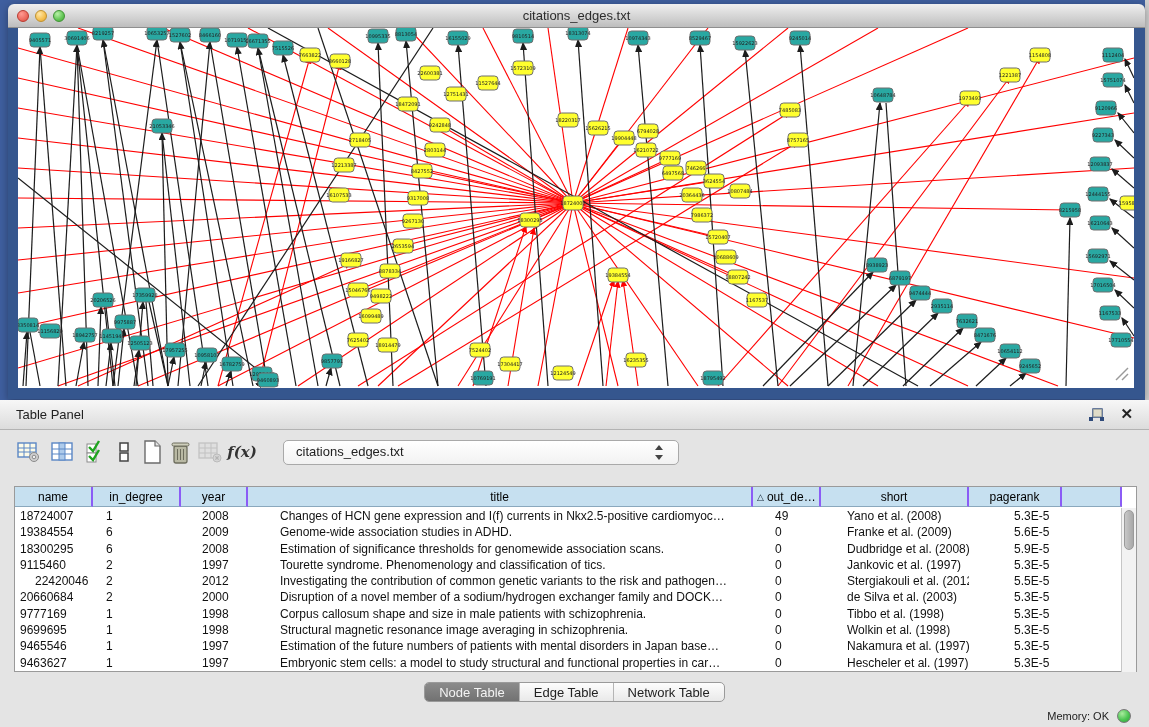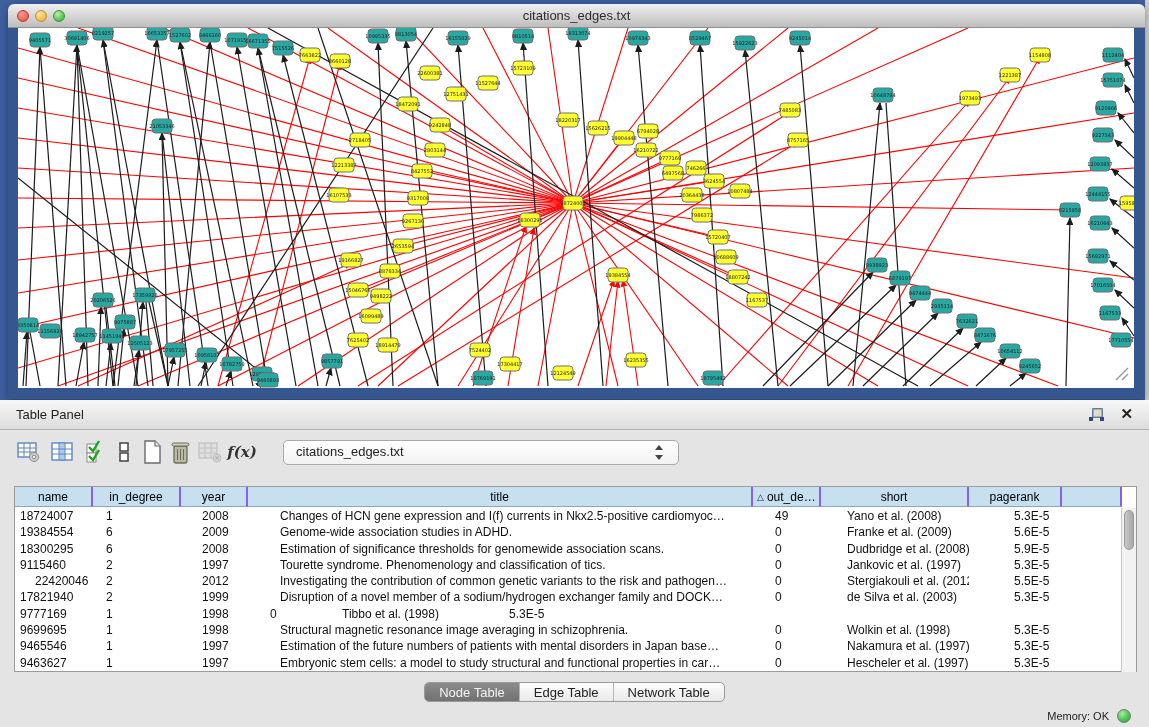--- a/index.html
+++ b/index.html
@@ -836,33 +836,34 @@
             <div class="tcell" style="width: 78px; padding-left: 20px;">22420046</div>
             <div class="tcell" style="width: 88px; padding-left: 13px;">2</div>
             <div class="tcell" style="width: 67px; padding-left: 21px;">2012</div>
             <div class="tcell" style="width: 505px; padding-left: 32px;">Investigating the contribution of common genetic variants to the risk and pathogen…</div>
             <div class="tcell" style="width: 68px; padding-left: 22px;">0</div>
             <div class="tcell" style="width: 148px; padding-left: 26px;">Stergiakouli et al. (2012)</div>
             <div class="tcell" style="width: 93px; padding-left: 45px;">5.5E-5</div>
             <div class="tcell" style="width: 60px; padding-left: 0px;"></div>
           </div>
           <div class="trow">
-            <div class="tcell" style="width: 78px; padding-left: 5px;">17821940</div>
+            <div class="tcell" style="width: 78px; padding-left: 5px;">20660684</div>
             <div class="tcell" style="width: 88px; padding-left: 13px;">2</div>
-            <div class="tcell" style="width: 67px; padding-left: 21px;">1999</div>
+            <div class="tcell" style="width: 67px; padding-left: 21px;">2000</div>
             <div class="tcell" style="width: 505px; padding-left: 32px;">Disruption of a novel member of a sodium/hydrogen exchanger family and DOCK…</div>
             <div class="tcell" style="width: 68px; padding-left: 22px;">0</div>
             <div class="tcell" style="width: 148px; padding-left: 26px;">de Silva et al. (2003)</div>
             <div class="tcell" style="width: 93px; padding-left: 45px;">5.3E-5</div>
             <div class="tcell" style="width: 60px; padding-left: 0px;"></div>
           </div>
           <div class="trow">
             <div class="tcell" style="width: 78px; padding-left: 5px;">9777169</div>
             <div class="tcell" style="width: 88px; padding-left: 13px;">1</div>
             <div class="tcell" style="width: 67px; padding-left: 21px;">1998</div>
+            <div class="tcell" style="width: 505px; padding-left: 32px;">Corpus callosum shape and size in male patients with schizophrenia.</div>
             <div class="tcell" style="width: 68px; padding-left: 22px;">0</div>
             <div class="tcell" style="width: 148px; padding-left: 26px;">Tibbo et al. (1998)</div>
             <div class="tcell" style="width: 93px; padding-left: 45px;">5.3E-5</div>
             <div class="tcell" style="width: 60px; padding-left: 0px;"></div>
           </div>
           <div class="trow">
             <div class="tcell" style="width: 78px; padding-left: 5px;">9699695</div>
             <div class="tcell" style="width: 88px; padding-left: 13px;">1</div>
             <div class="tcell" style="width: 67px; padding-left: 21px;">1998</div>
             <div class="tcell" style="width: 505px; padding-left: 32px;">Structural magnetic resonance image averaging in schizophrenia.</div>

